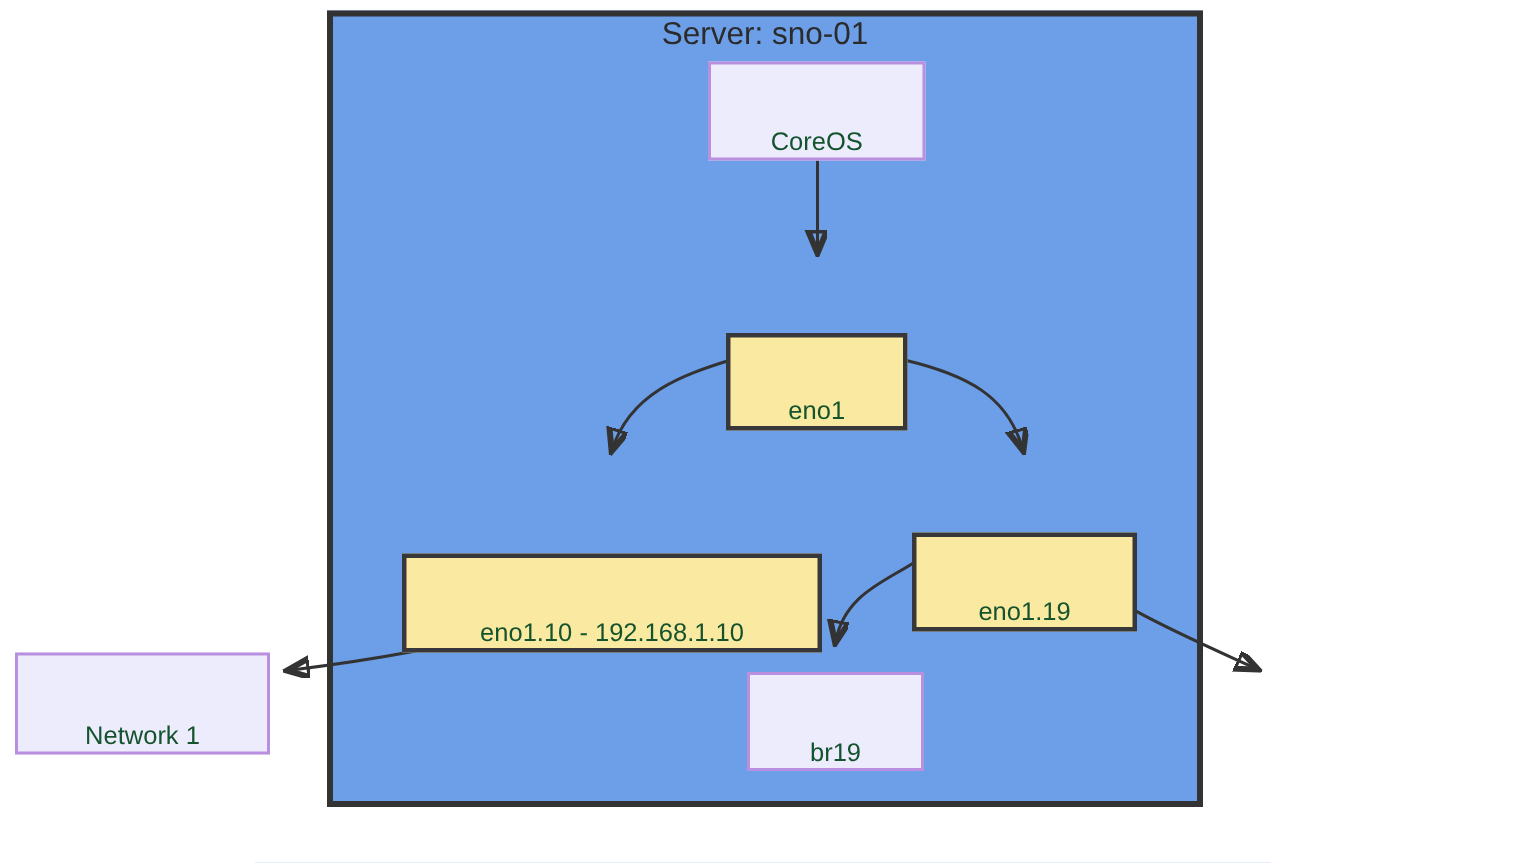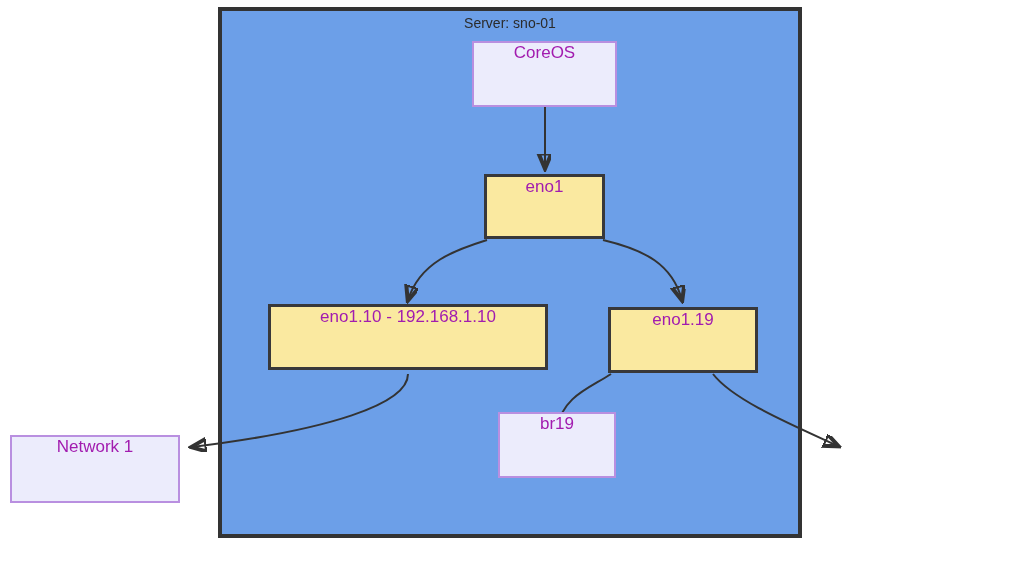--- a/index.html
+++ b/index.html
@@ -24,50 +24,51 @@
     background: #6c9fe8;
     border: 4px solid #333333;
     box-sizing: border-box;
   }
   .server-label {
     position: absolute;
     left: 218px;
     top: 12px;
     width: 584px;
     text-align: center;
-    font-size: 14px;
+    font-size: 21px;
     color: #2b2b2b;
     line-height: 22px;
     white-space: nowrap;
   }
   .node {
     position: absolute;
     display: flex;
-    align-items: flex-start;
+    align-items: flex-end;
     justify-content: center;
     box-sizing: border-box;
     font-size: 17px;
-    color: #a21caf;
+    color: #14532d;
     text-align: center;
     white-space: nowrap;
   }
   .node-lavender {
     background: #ececfc;
     border: 2px solid #b98fe0;
   }
   .node-yellow {
     background: #fae9a0;
     border: 3px solid #38383a;
+    margin-top: 48px;
   }
   #node-coreos   { left: 472px; top: 41px;  width: 145px; height: 66px; }
   #node-eno1     { left: 484px; top: 174px; width: 121px; height: 65px; }
-  #node-eno110   { left: 268px; top: 304px; width: 280px; height: 66px; }
+  #node-eno110   { left: 268px; top: 321px; width: 280px; height: 66px; }
   #node-eno119   { left: 608px; top: 307px; width: 150px; height: 66px; }
   #node-network1 { left: 10px;  top: 435px; width: 170px; height: 68px; }
-  #node-br19     { left: 498px; top: 412px; width: 118px; height: 66px; }
+  #node-br19     { left: 498px; top: 448px; width: 118px; height: 66px; }
   #node-network2 { left: 845px; top: 435px; width: 167px; height: 66px; }
   svg.edges {
     position: absolute;
     left: 0;
     top: 0;
     width: 1023px;
     height: 575px;
     pointer-events: none;
   }
   svg.edges path { fill: none; stroke: #333333; stroke-width: 2; }

